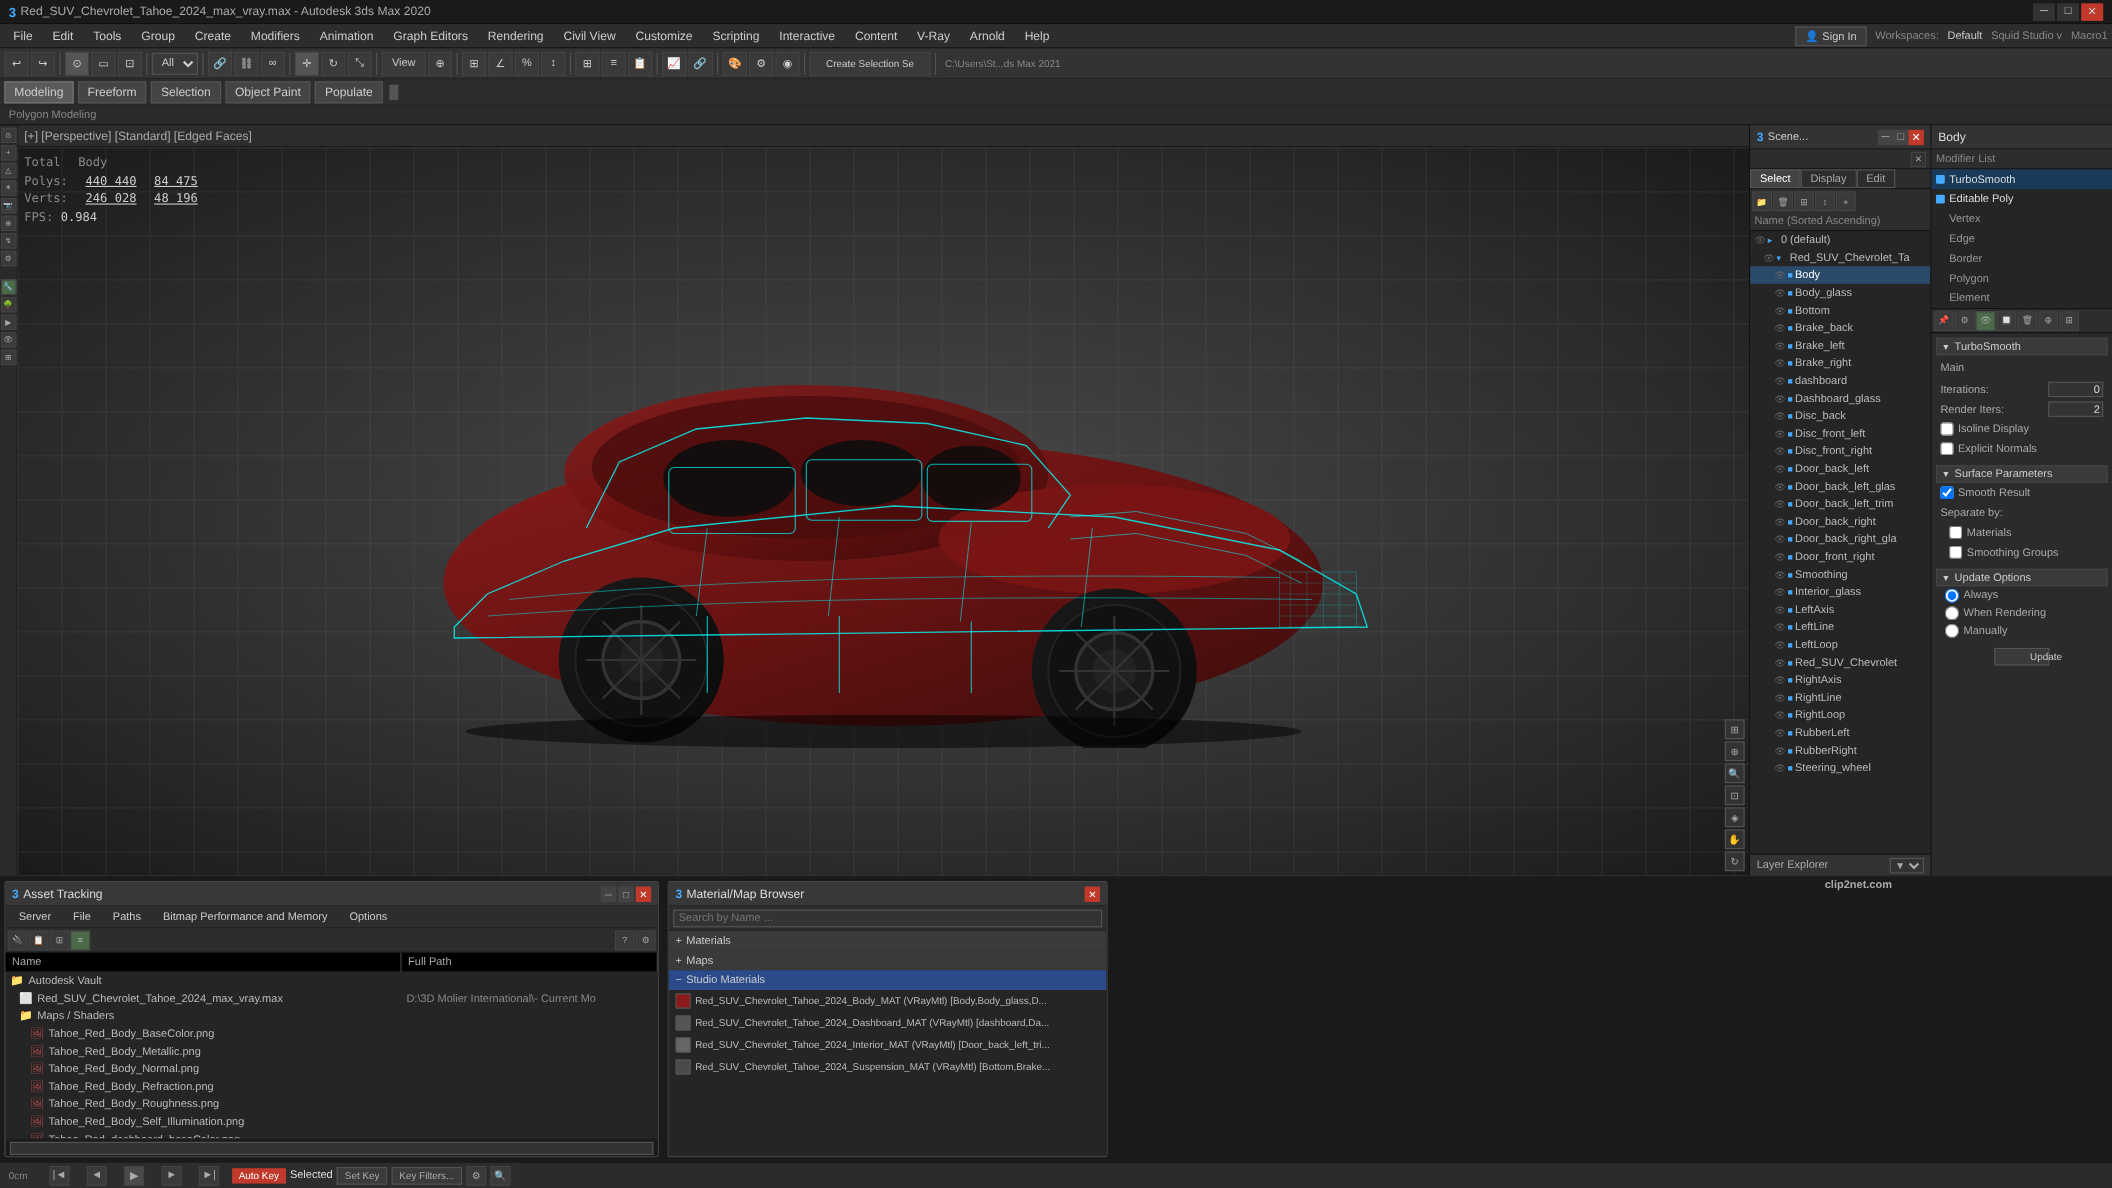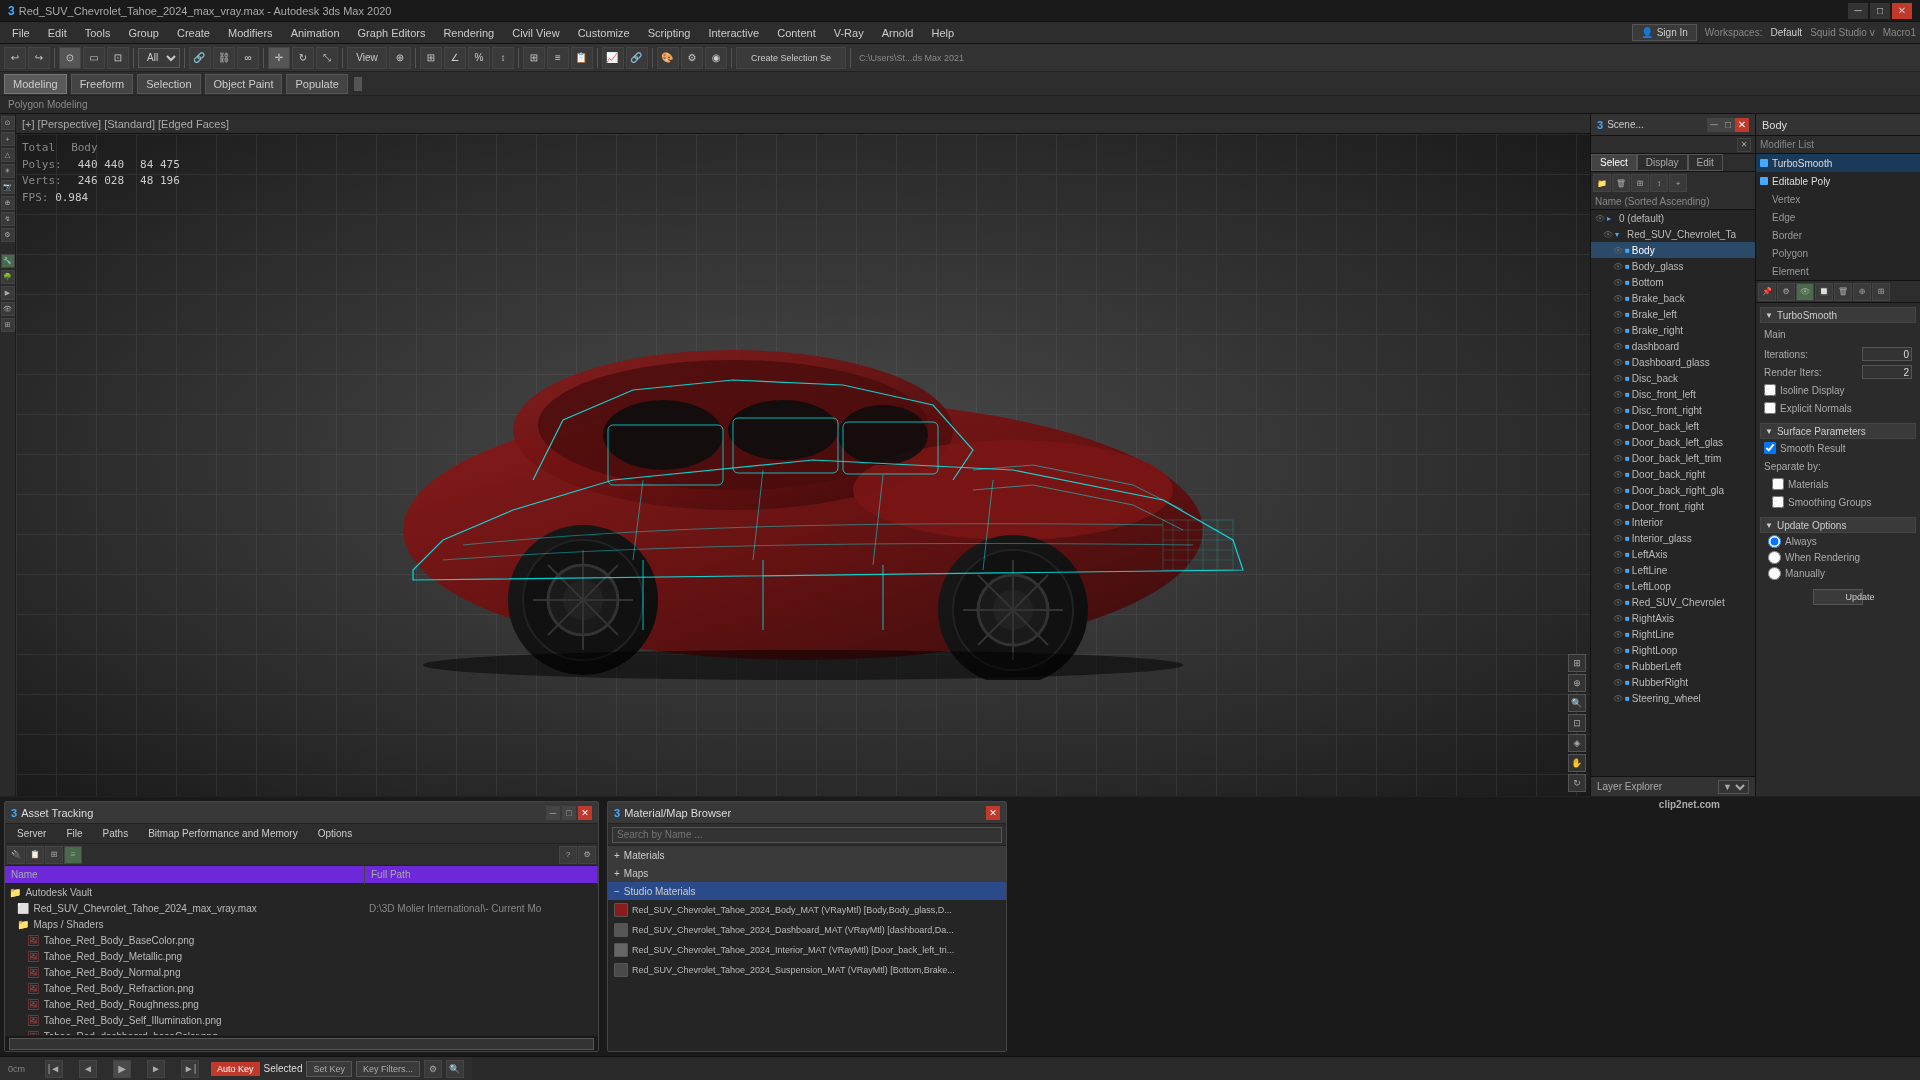--- a/index.html
+++ b/index.html
@@ -161,21 +161,21 @@
       position: absolute;
       top: 6px;
       left: 6px;
       color: #0ff;
       font-size: 11px;
       font-family: monospace;
       line-height: 1.5;
     }
     .stat-row { display: flex; gap: 16px; }
     .stat-label { color: #888; }
-    .stat-value { color: #ccc; }
+    .stat-value { color: #ccc; text-decoration: underline; }
     .fps-label { color: #888; }
     .fps-value { color: #ccc; }
 
     
     #grid-overlay {
       position: absolute;
       top: 0; left: 0; right: 0; bottom: 0;
       opacity: 0.15;
       background-image:
         linear-gradient(#888 1px, transparent 1px),
@@ -416,21 +416,21 @@
       height: 22px;
       background: #2d2d2d;
       display: flex;
       align-items: center;
       padding: 0 2px;
       gap: 1px;
       border-bottom: 1px solid #222;
     }
     #asset-columns {
       height: 18px;
-      background: #6d28d9;
+      background: #000000;
       display: flex;
       align-items: center;
       border-bottom: 1px solid #222;
     }
     .asset-col-header {
       padding: 0 6px;
       font-size: 10px;
       color: #aaa;
       height: 18px;
       display: flex; align-items: center;
@@ -1028,21 +1028,21 @@
 
         <div class="scene-item scene-item-indent2">
           <span class="scene-eye">👁</span>
           <span style="color:#4af;font-size:8px;">■</span>
           <span>Door_front_right</span>
         </div>
 
         <div class="scene-item scene-item-indent2">
           <span class="scene-eye">👁</span>
           <span style="color:#4af;font-size:8px;">■</span>
-          <span>Interior</span>
+          <span>Smoothing</span>
         </div>
 
         <div class="scene-item scene-item-indent2">
           <span class="scene-eye">👁</span>
           <span style="color:#4af;font-size:8px;">■</span>
           <span>Interior_glass</span>
         </div>
 
         <div class="scene-item scene-item-indent2">
           <span class="scene-eye">👁</span>

